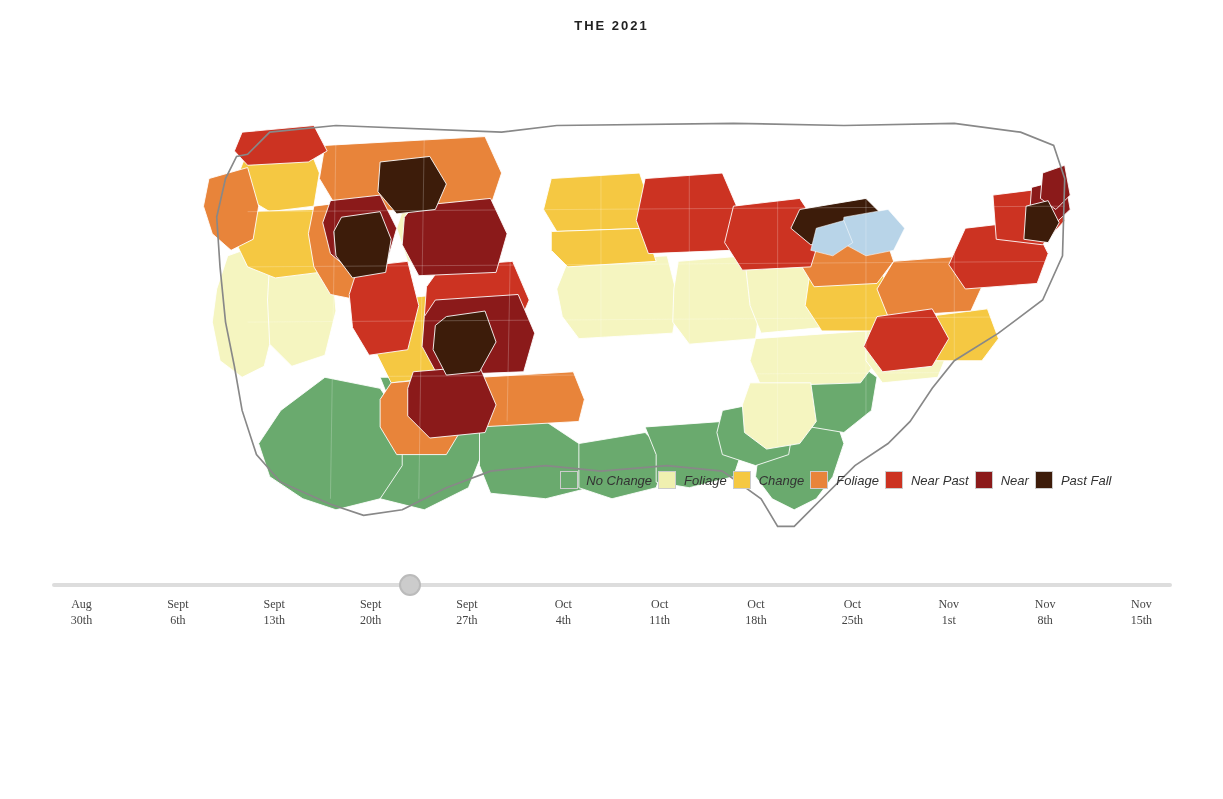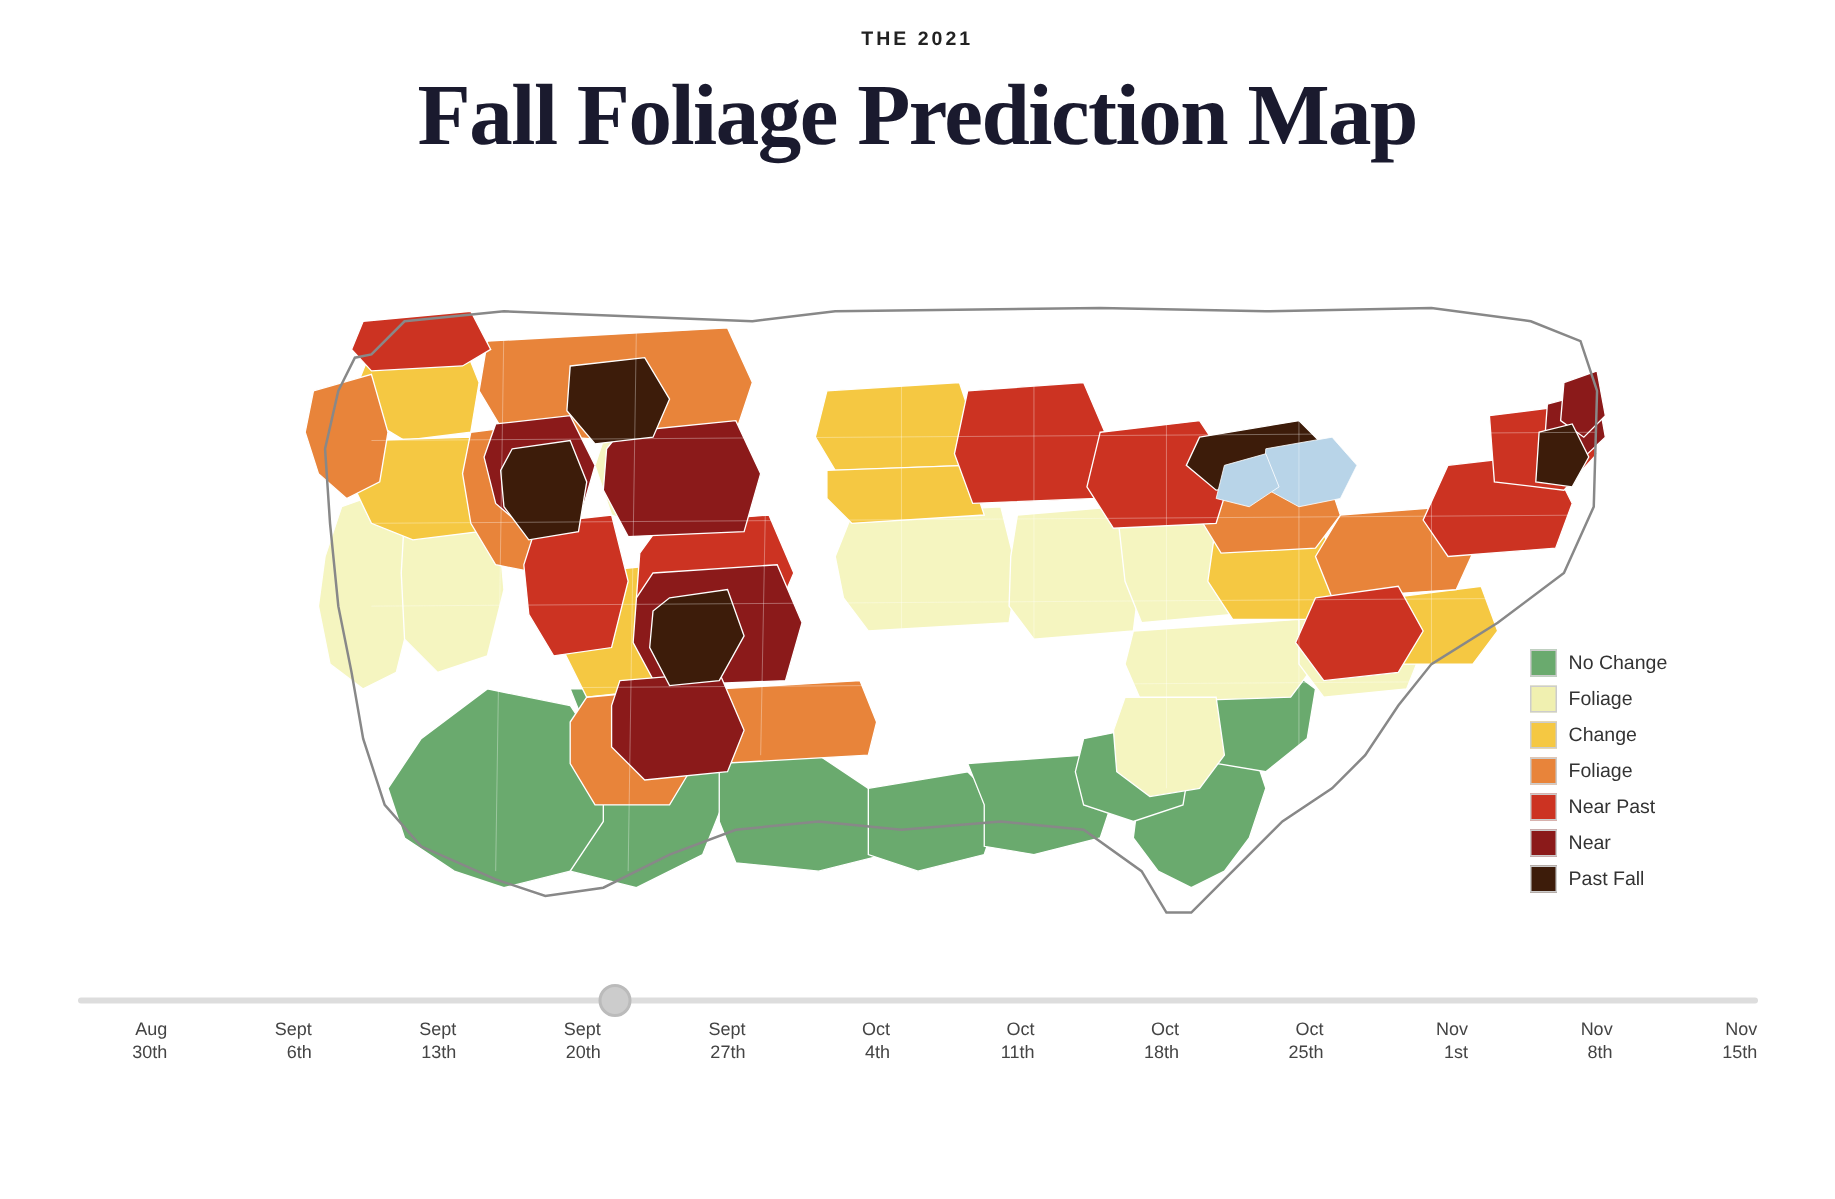--- a/index.html
+++ b/index.html
@@ -18,21 +18,21 @@
       flex-direction: column;
       align-items: center;
       padding-top: 18px;
     }
     .subtitle {
       font-size: 13px;
       font-weight: bold;
       letter-spacing: 2px;
       color: #222;
       text-transform: uppercase;
-      margin-bottom: 12px;
+      margin-bottom: 2px;
       font-family: Arial, sans-serif;
     }
     .title {
       font-size: 58px;
       font-weight: bold;
       color: #1a1a2e;
       letter-spacing: -1px;
       line-height: 1.1;
       margin-bottom: 8px;
     }
@@ -42,24 +42,25 @@
       height: 530px;
       margin-top: 0px;
     }
     .map-svg {
       width: 100%;
       height: 100%;
     }
     .legend {
       position: absolute;
       right: 10px;
-      bottom: 52px;
-      display: flex;
-      flex-direction: column;
+      bottom: 76px;
+      display: flex;
+      flex-direction: row;
       gap: 6px;
+      font-style: italic;
     }
     .legend-item {
       display: flex;
       align-items: center;
       gap: 8px;
       font-family: Arial, sans-serif;
       font-size: 13px;
       color: #333;
     }
     .legend-swatch {
@@ -90,34 +91,33 @@
       left: calc(32% - 11px);
       cursor: pointer;
       border: 2px solid #bbb;
     }
     .timeline-labels {
       display: flex;
       justify-content: space-between;
       width: 100%;
     }
     .timeline-label {
-      font-family: Liberation Sans, sans-serif;
+      font-family: Liberation Serif, serif;
       font-size: 12px;
       color: #444;
-      text-align: right;
+      text-align: center;
       line-height: 1.3;
       width: 60px;
     }
   </style>
 </head>
 <body>
 
 <div class="page-container">
   <div class="subtitle">THE 2021</div>
-  <div class="title">Fall Foliage Prediction Map</div>
 
   <div class="map-area">
     
     <svg class="map-svg" viewBox="0 0 820 480" xmlns="http://www.w3.org/2000/svg">
 
       <path d="M 150 310 L 200 320 L 220 350 L 230 390 L 200 420 L 160 430 L 130 420 L 100 400 L 90 370 L 110 340 Z" fill="#6aaa6e" stroke="white" stroke-width="0.8"></path>
 
       <path d="M 200 310 L 290 310 L 300 360 L 280 410 L 240 430 L 200 420 L 220 390 L 220 360 Z" fill="#6aaa6e" stroke="white" stroke-width="0.8"></path>
 
       <path d="M 290 350 L 350 350 L 380 370 L 400 380 L 390 410 L 350 420 L 300 415 L 290 390 Z" fill="#6aaa6e" stroke="white" stroke-width="0.8"></path>

